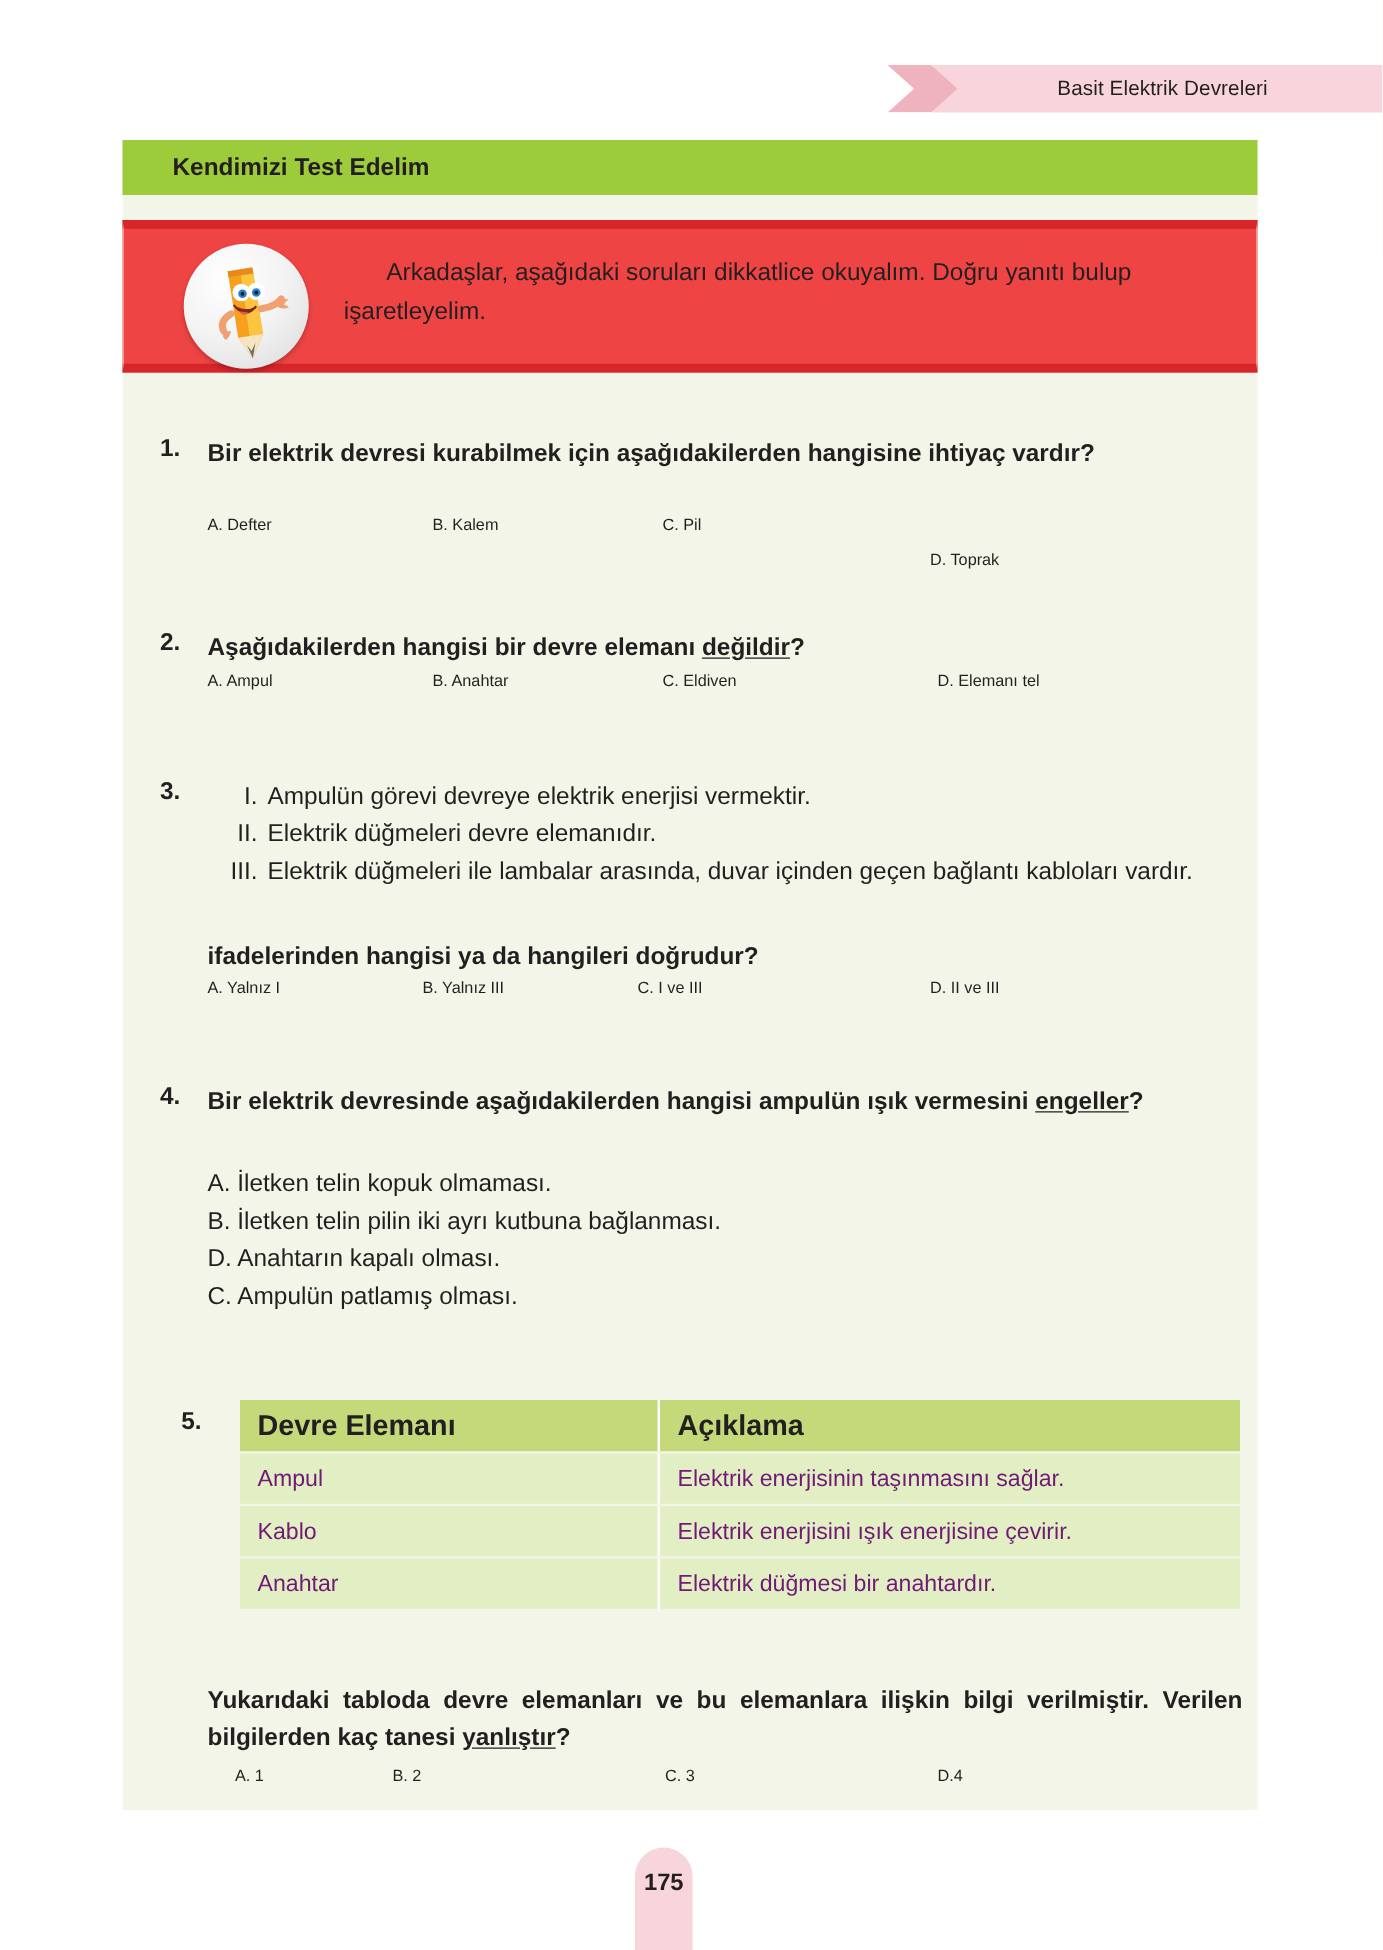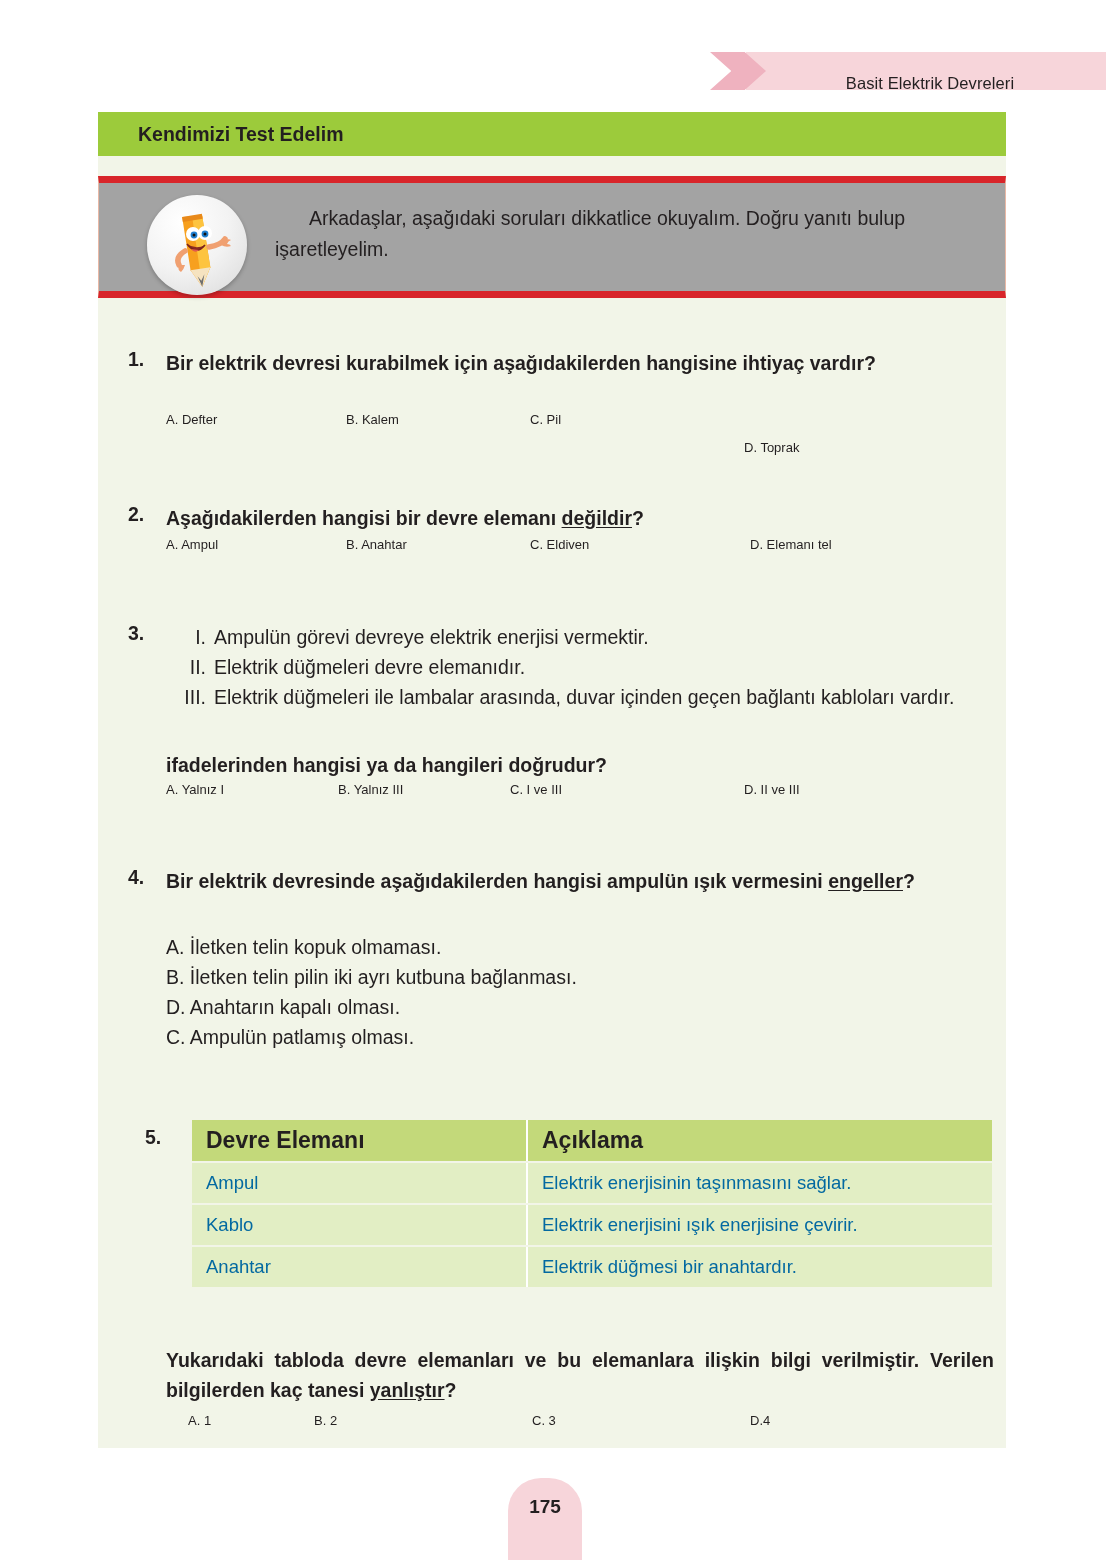--- a/index.html
+++ b/index.html
@@ -37,21 +37,21 @@
     left: 0;
     top: 0;
     width: 56px;
     height: 38px;
     background: #efb2bf;
     clip-path: polygon(0 0, 62% 0, 100% 50%, 62% 100%, 0 100%, 38% 50%);
   }
   .running-head .rh-text {
     position: absolute;
     left: 56px;
-    top: 12px;
+    top: 0;
     right: 0;
     height: 40px;
     line-height: 38px;
     text-align: center;
     font-size: 16.5px;
     color: #231f20;
     letter-spacing: .1px;
     padding-right: 12px;
     box-sizing: border-box;
   }
@@ -87,21 +87,21 @@
     color: #231f20;
   }
 
   
   .callout {
     position: absolute;
     left: 98px;
     top: 176px;
     width: 908px;
     height: 122px;
-    background: #a3a3a3;
+    background: #ef4444;
     border-top: 7px solid #d8252a;
     border-bottom: 7px solid #d8252a;
     border-left: 1px solid #e9b8a5;
     border-right: 1px solid #e9b8a5;
     box-sizing: border-box;
   }
   .mascot {
     position: absolute;
     left: 48px;
     top: 12px;
@@ -184,30 +184,30 @@
     height: 26px;
   }
   table.devre thead th {
     background: #c3d97a;
     font-weight: bold;
     font-size: 23px;
     color: #231f20;
   }
   table.devre tbody td {
     background: #e2eec4;
-    color: #0369a1;
+    color: #701a75;
   }
   table.devre .col-a { width: 320px; border-right: 2px solid #ffffff; }
 
   
   .page-tab {
     position: absolute;
     left: 508px;
     top: 1478px;
-    width: 74px;
+    width: 46px;
     height: 82px;
     background: #f7d5da;
     border-radius: 33px 33px 0 0;
   }
   .page-tab .pnum {
     position: absolute;
     left: 0; right: 0;
     top: 18px;
     text-align: center;
     font-size: 19px;

